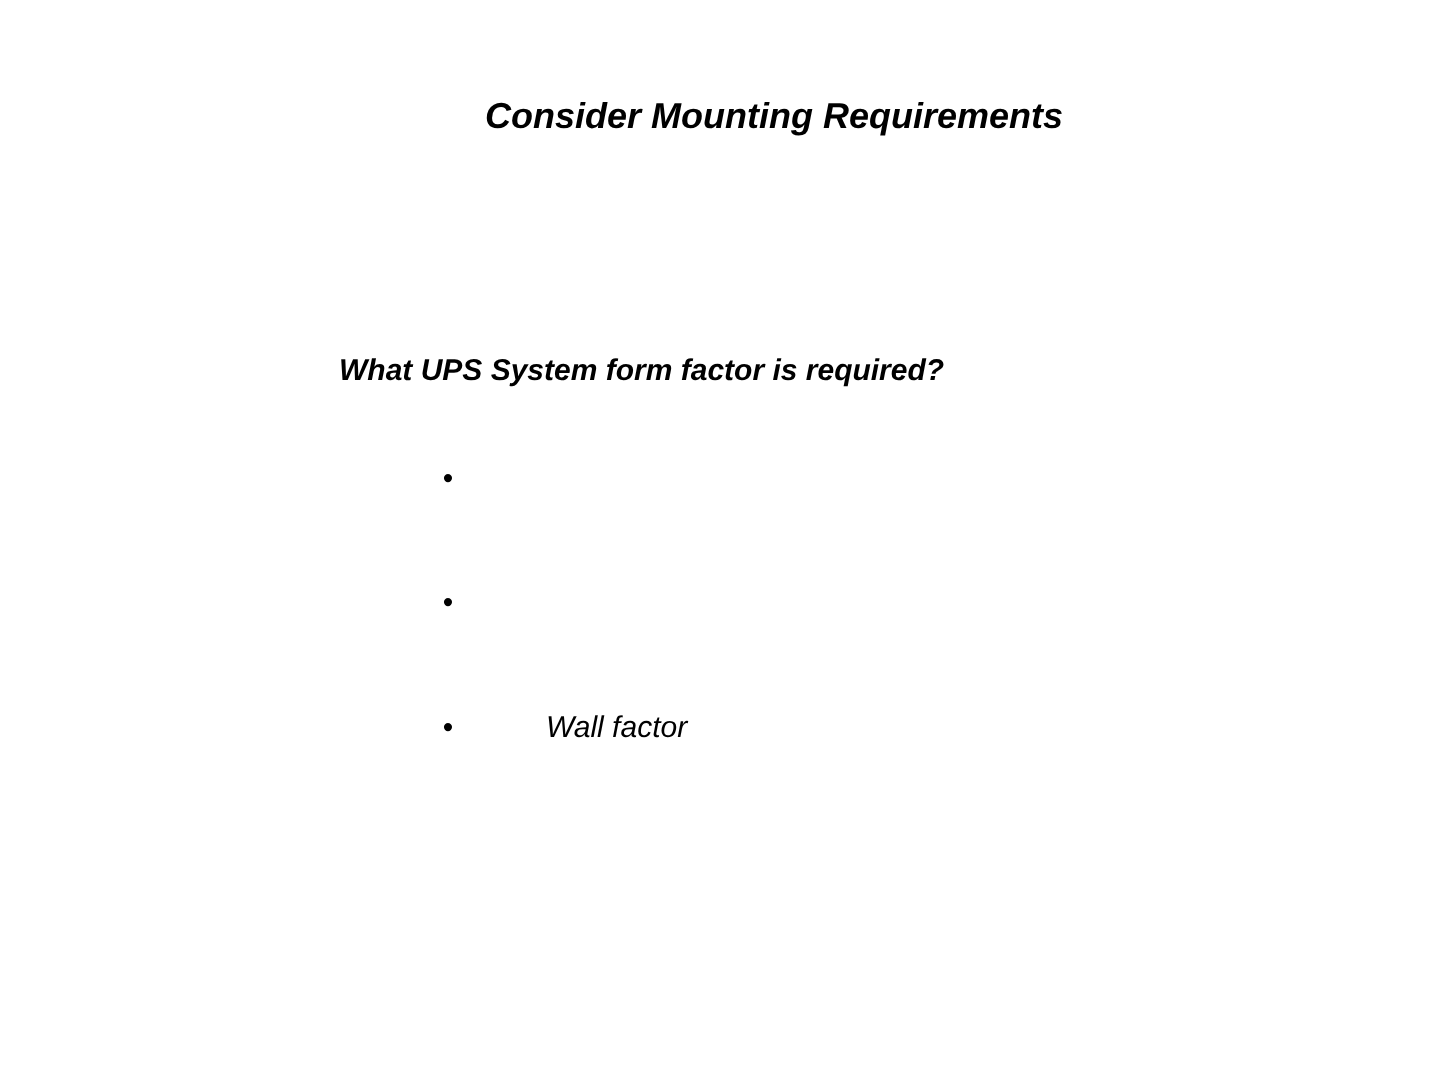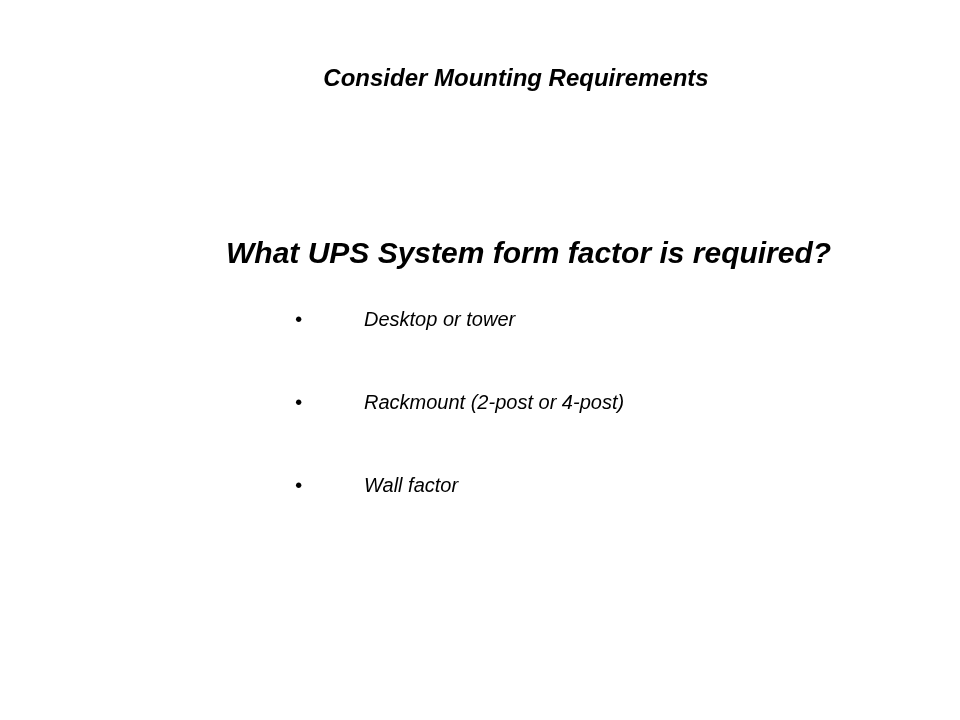--- a/index.html
+++ b/index.html
@@ -22,21 +22,21 @@
       left: 0;
       width: 100%;
       text-align: center;
       font-size: 24px;
       font-weight: bold;
     }
     .subtitle {
       position: absolute;
       top: 200px;
       left: 190px;
-      font-size: 30px;
+      font-size: 20px;
       font-weight: bold;
     }
     .bullet-list {
       position: absolute;
       top: 248px;
       left: 230px;
       list-style: none;
     }
     .bullet-item {
       font-size: 20px;
@@ -56,23 +56,21 @@
 </head>
 <body>
 
 <h1 class="title">Consider Mounting Requirements</h1>
 
 <h2 class="subtitle">What UPS System form factor is required?</h2>
 
 <ul class="bullet-list">
   <li class="bullet-item">
     <span class="bullet-marker">•</span>
-    <span>Desktop or tower</span>
   </li>
   <li class="bullet-item">
     <span class="bullet-marker">•</span>
-    <span>Rackmount (2-post or 4-post)</span>
   </li>
   <li class="bullet-item">
     <span class="bullet-marker">•</span>
     <span>Wall factor</span>
   </li>
 </ul>
 
 </body></html>

